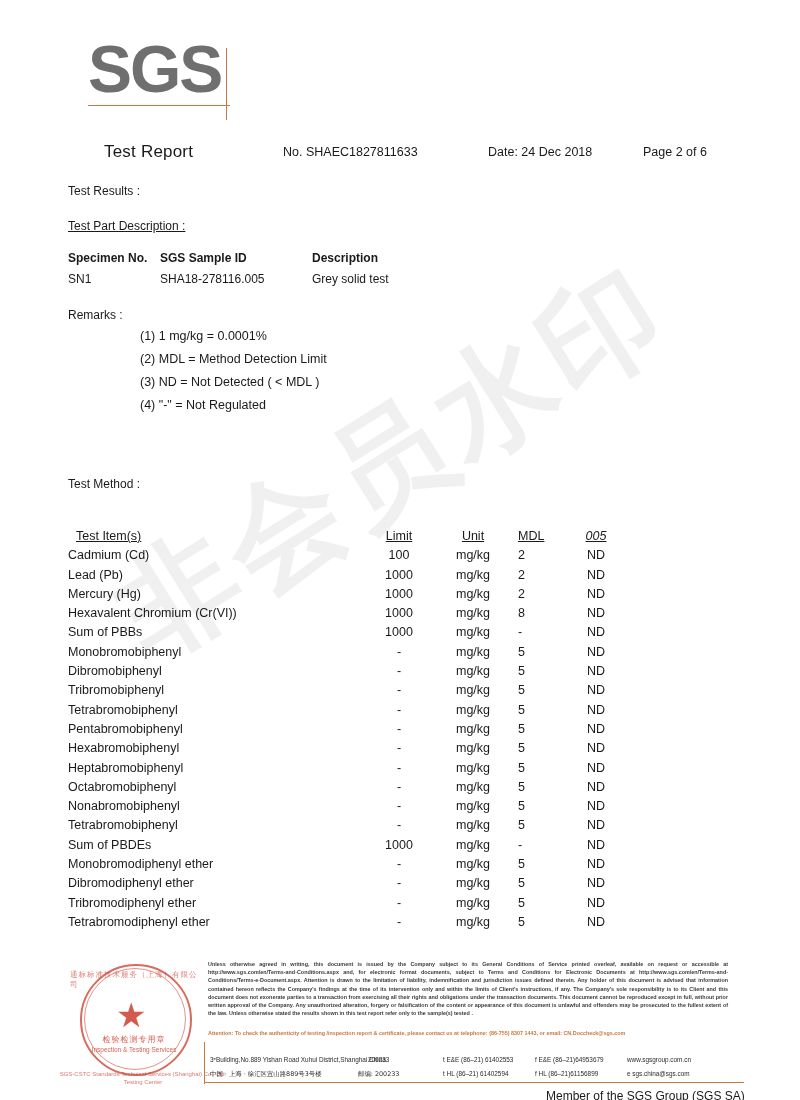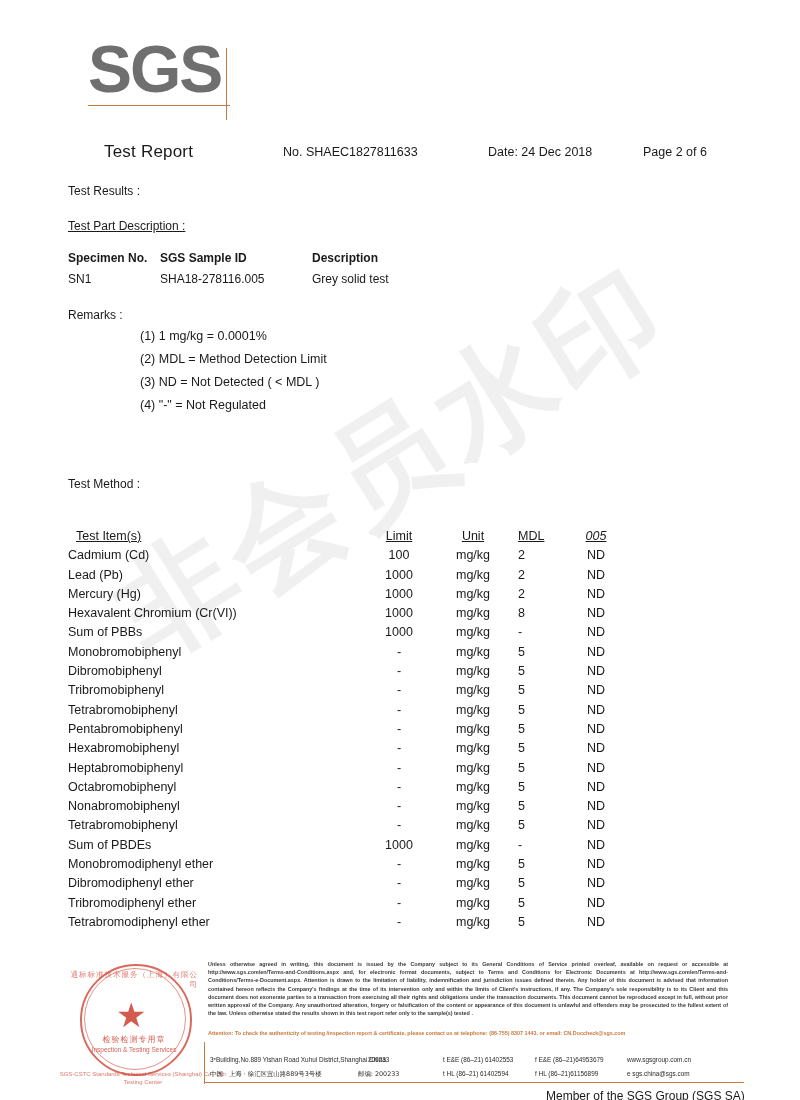--- a/index.html
+++ b/index.html
@@ -255,21 +255,21 @@
     text-align: center;
     font-size: 6.5px;
     color: #cf4a3a;
     opacity: 0.88;
   }
   .seal-arc-top {
     position: absolute;
     left: 0;
     top: 12px;
     width: 128px;
-    text-align: right;
+    text-align: left;
     font-family: "DejaVu Sans", sans-serif;
     font-size: 7.5px;
     color: #cf4a3a;
     opacity: 0.7;
     letter-spacing: 1px;
   }
   .seal-bottom-txt {
     position: absolute;
     left: -12px;
     top: 112px;

